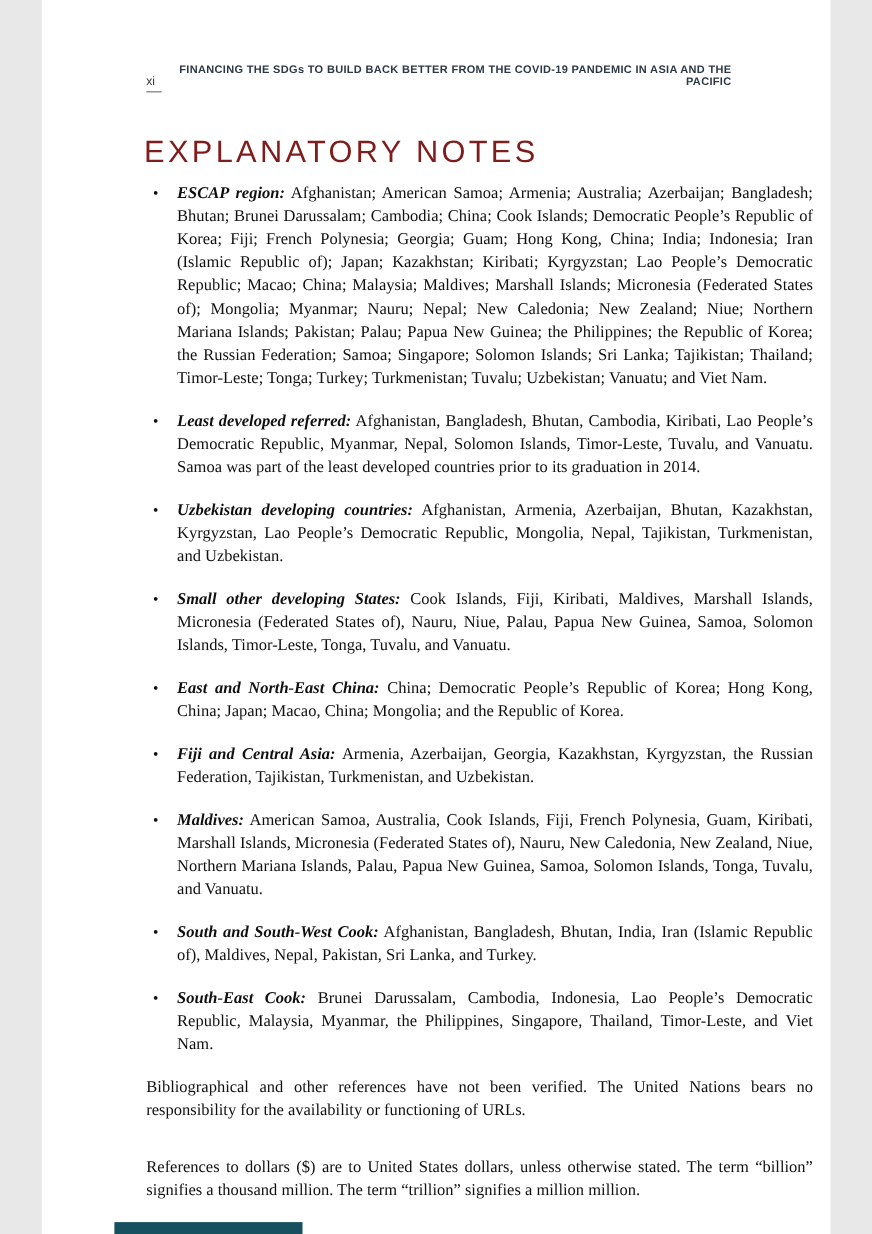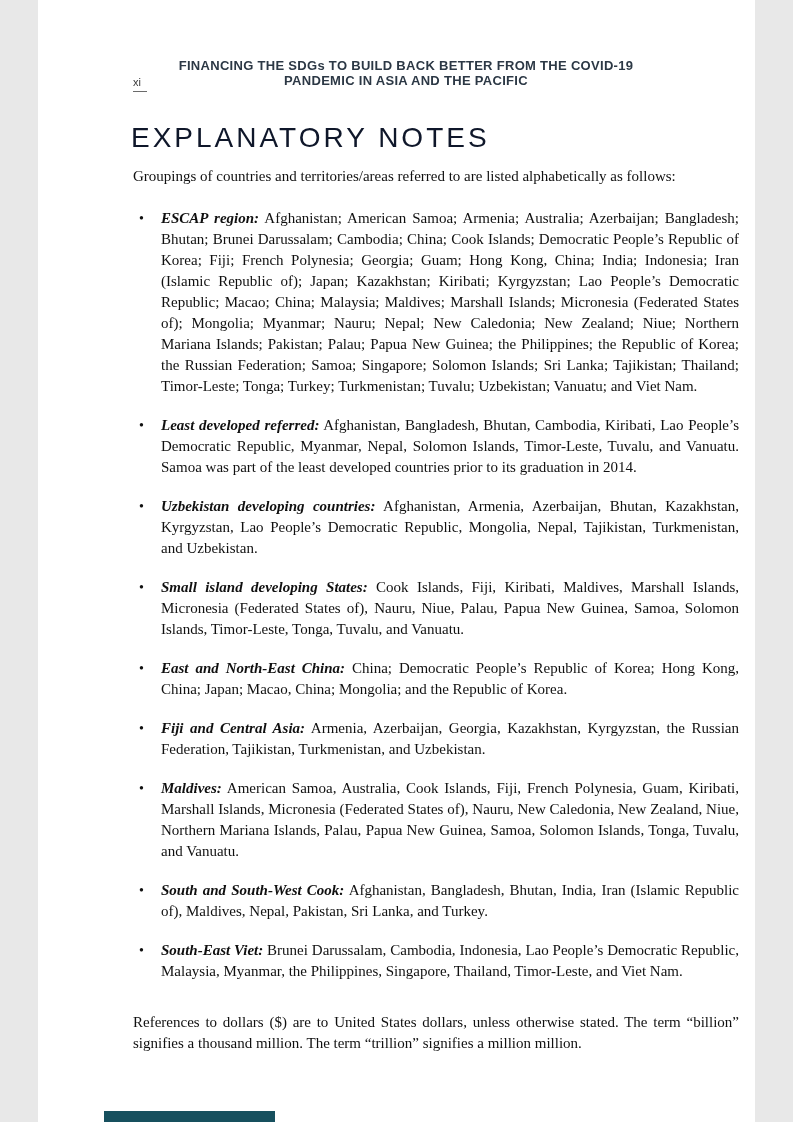--- a/index.html
+++ b/index.html
@@ -28,38 +28,38 @@
   .page-num {
     font-family: "Liberation Sans", sans-serif;
     font-size: 11px;
     color: #3a3a3a;
     padding: 0 2px 3px 0;
     border-bottom: 1px solid #6b6b6b;
     min-width: 14px;
   }
   .running-header {
     font-family: "Liberation Sans", sans-serif;
-    font-size: 13px;
+    font-size: 10px;
     font-weight: bold;
     letter-spacing: 0.3px;
     color: #2c3845;
-    text-align: center;
+    text-align: right;
     padding-bottom: 4px;
   }
 
   
   .page-title {
     position: absolute;
     top: 103px;
     left: 93px;
     font-family: "Liberation Sans", "DejaVu Sans", sans-serif;
     font-weight: 300;
     font-size: 28px;
     letter-spacing: 3px;
-    color: #0f172a;
+    color: #7f1d1d;
   }
 
   
   .content {
     position: absolute;
     top: 166px;
     left: 95px;
     width: 606px;
     font-size: 15px;
     line-height: 21px;
@@ -109,53 +109,53 @@
 
   <div class="header">
     <span class="page-num">xi</span>
     <span class="running-header">FINANCING THE SDGs TO BUILD BACK BETTER FROM THE COVID-19 PANDEMIC IN ASIA AND THE PACIFIC</span>
   </div>
 
   <h1 class="page-title">EXPLANATORY NOTES</h1>
 
   <div class="content">
 
-    <p class="intro">Groupings of countries and territories/areas referred to are listed alphabetically as follows:</p>
 
     <ul class="groupings">
       <li>
         <span class="bullet">•</span><span class="glabel">ESCAP region:</span> <span>Afghanistan; American Samoa; Armenia; Australia; Azerbaijan; Bangladesh; Bhutan; Brunei Darussalam; Cambodia; China; Cook Islands; Democratic People’s Republic of Korea; Fiji; French Polynesia; Georgia; Guam; Hong Kong, China; India; Indonesia; Iran (Islamic Republic of); Japan; Kazakhstan; Kiribati; Kyrgyzstan; Lao People’s Democratic Republic; Macao; China; Malaysia; Maldives; Marshall Islands; Micronesia (Federated States of); Mongolia; Myanmar; Nauru; Nepal; New Caledonia; New Zealand; Niue; Northern Mariana Islands; Pakistan; Palau; Papua New Guinea; the Philippines; the Republic of Korea; the Russian Federation; Samoa; Singapore; Solomon Islands; Sri Lanka; Tajikistan; Thailand; Timor-Leste; Tonga; Turkey; Turkmenistan; Tuvalu; Uzbekistan; Vanuatu; and Viet Nam.</span>
       </li>
       <li>
         <span class="bullet">•</span><span class="glabel">Least developed referred:</span> <span>Afghanistan, Bangladesh, Bhutan, Cambodia, Kiribati, Lao People’s Democratic Republic, Myanmar, Nepal, Solomon Islands, Timor-Leste, Tuvalu, and Vanuatu. Samoa was part of the least developed countries prior to its graduation in 2014.</span>
       </li>
       <li>
         <span class="bullet">•</span><span class="glabel">Uzbekistan developing countries:</span> <span>Afghanistan, Armenia, Azerbaijan, Bhutan, Kazakhstan, Kyrgyzstan, Lao People’s Democratic Republic, Mongolia, Nepal, Tajikistan, Turkmenistan, and Uzbekistan.</span>
       </li>
       <li>
-        <span class="bullet">•</span><span class="glabel">Small island developing States:</span> <span>Cook Islands, Fiji, Kiribati, Maldives, Marshall Islands, Micronesia (Federated States of), Nauru, Niue, Palau, Papua New Guinea, Samoa, Solomon Islands, Timor-Leste, Tonga, Tuvalu, and Vanuatu.</span>
+        <span class="bullet">•</span><span class="glabel">Small other developing States:</span> <span>Cook Islands, Fiji, Kiribati, Maldives, Marshall Islands, Micronesia (Federated States of), Nauru, Niue, Palau, Papua New Guinea, Samoa, Solomon Islands, Timor-Leste, Tonga, Tuvalu, and Vanuatu.</span>
       </li>
       <li>
         <span class="bullet">•</span><span class="glabel">East and North-East China:</span> <span>China; Democratic People’s Republic of Korea; Hong Kong, China; Japan; Macao, China; Mongolia; and the Republic of Korea.</span>
       </li>
       <li>
         <span class="bullet">•</span><span class="glabel">Fiji and Central Asia:</span> <span>Armenia, Azerbaijan, Georgia, Kazakhstan, Kyrgyzstan, the Russian Federation, Tajikistan, Turkmenistan, and Uzbekistan.</span>
       </li>
       <li>
         <span class="bullet">•</span><span class="glabel">Maldives:</span> <span>American Samoa, Australia, Cook Islands, Fiji, French Polynesia, Guam, Kiribati, Marshall Islands, Micronesia (Federated States of), Nauru, New Caledonia, New Zealand, Niue, Northern Mariana Islands, Palau, Papua New Guinea, Samoa, Solomon Islands, Tonga, Tuvalu, and Vanuatu.</span>
       </li>
       <li>
         <span class="bullet">•</span><span class="glabel">South and South-West Cook:</span> <span>Afghanistan, Bangladesh, Bhutan, India, Iran (Islamic Republic of), Maldives, Nepal, Pakistan, Sri Lanka, and Turkey.</span>
       </li>
       <li>
-        <span class="bullet">•</span><span class="glabel">South-East Viet:</span> <span>Brunei Darussalam, Cambodia, Indonesia, Lao People’s Democratic Republic, Malaysia, Myanmar, the Philippines, Singapore, Thailand, Timor-Leste, and Viet Nam.</span>
+        <span class="bullet">•</span><span class="glabel">South-East Cook:</span> <span>Brunei Darussalam, Cambodia, Indonesia, Lao People’s Democratic Republic, Malaysia, Myanmar, the Philippines, Singapore, Thailand, Timor-Leste, and Viet Nam.</span>
       </li>
     </ul>
 
     <div class="closing">
+      <p class="first">Bibliographical and other references have not been verified. The United Nations bears no responsibility for the availability or functioning of URLs.</p>
       <p class="second">References to dollars ($) are to United States dollars, unless otherwise stated. The term “billion” signifies a thousand million. The term “trillion” signifies a million million.</p>
     </div>
 
   </div>
 
   <div class="footer-bar"></div>
 
 </div>
 
 </body></html>

